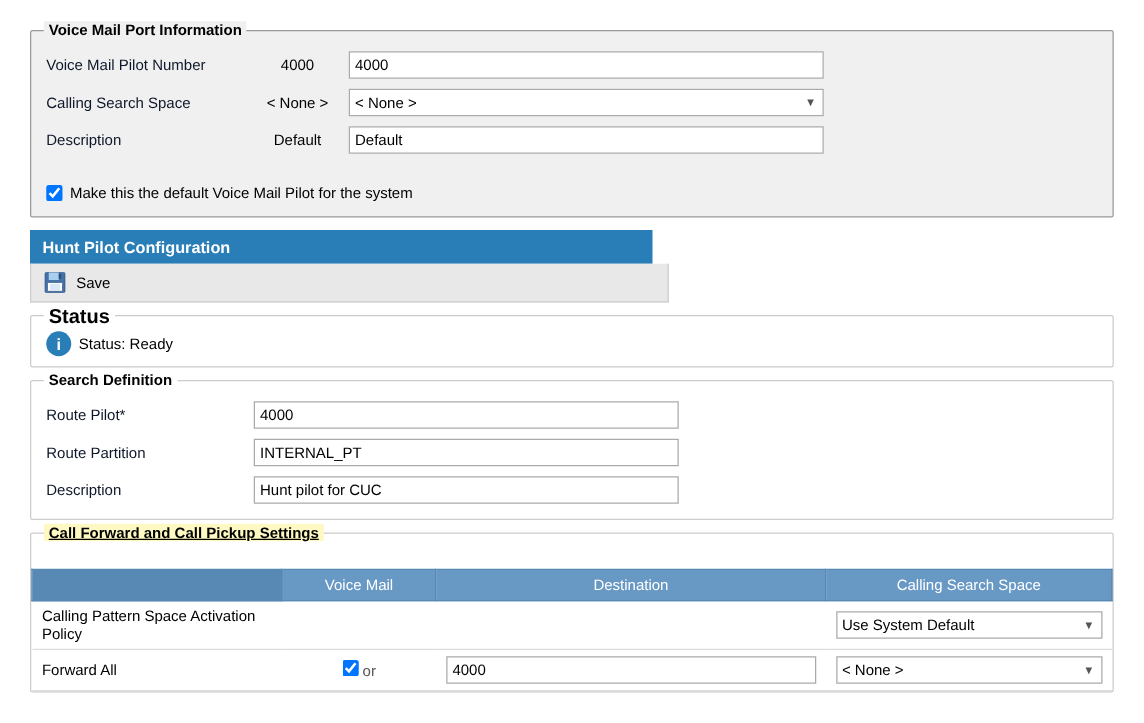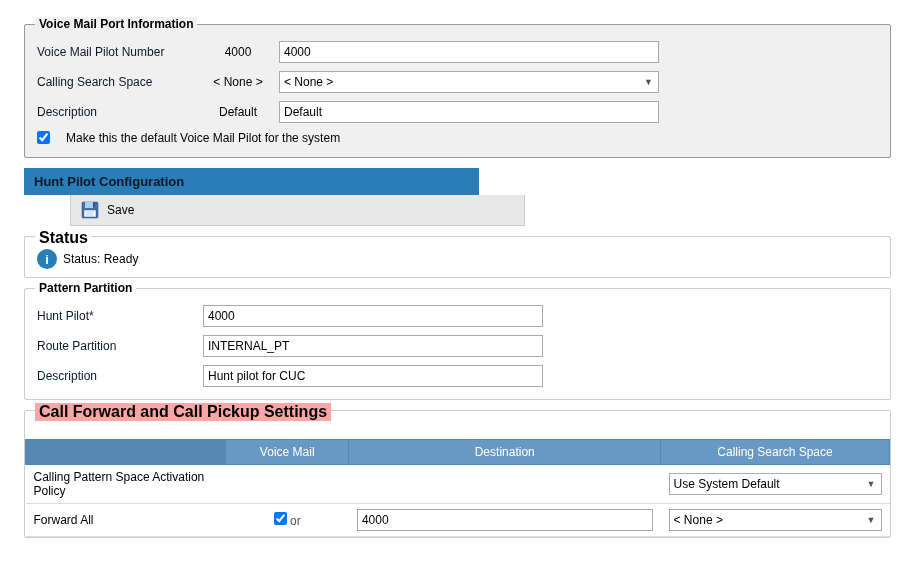--- a/index.html
+++ b/index.html
@@ -90,47 +90,46 @@
       position: absolute;
       right: 6px;
       top: 50%;
       transform: translateY(-50%);
       pointer-events: none;
       color: #555;
     }
 
     .checkbox-row {
       display: flex;
-      align-items: flex-start;
-      margin-top: 8px;
-      gap: 16px;
+      align-items: flex-end;
+      margin-top: 24px;
+      gap: 6px;
     }
 
     
     .hunt-pilot-header {
       background: #2a7eb8;
-      color: #0f172a;
+      color: #ffffff;
       font-weight: bold;
       font-size: 13px;
       padding: 6px 10px;
-      width: 455px;
+      width: 498px;
       margin-bottom: 0;
     }
 
     .toolbar {
       background: #e8e8e8;
       border: 1px solid #ccc;
       border-top: none;
       padding: 4px 8px;
       display: flex;
       align-items: center;
       gap: 6px;
-      width: 455px;
+      width: 511px;
       margin-bottom: 10px;
-      margin-left: 46px;
     }
 
     .save-icon {
       width: 22px;
       height: 22px;
       display: inline-flex;
       align-items: center;
       justify-content: center;
     }
 
@@ -204,26 +203,27 @@
       border: 1px solid #ccc;
       border-radius: 2px;
       padding: 0 0 0 0;
       margin-bottom: 10px;
       position: relative;
       background: #fff;
     }
 
     .callforward-legend {
       font-weight: bold;
-      font-size: 16px;
-      background: #fca5a5;
+      font-size: 12px;
+      background: #fef9c3;
       padding: 0 4px;
       position: absolute;
       top: -8px;
       left: 10px;
+      text-decoration: underline;
     }
 
     .cf-table {
       width: 100%;
       border-collapse: collapse;
       margin-top: 28px;
     }
 
     .cf-table thead tr {
       background: #6898c4;
@@ -360,24 +360,24 @@
 
   <div class="status-section">
     <span class="status-legend">Status</span>
     <div class="status-row">
       <div class="info-icon">i</div>
       <span>Status: Ready</span>
     </div>
   </div>
 
   <div class="pattern-section">
-    <span class="pattern-legend">Pattern Partition</span>
-
-    <div class="form-row">
-      <span class="form-label">Hunt Pilot*</span>
+    <span class="pattern-legend">Search Definition</span>
+
+    <div class="form-row">
+      <span class="form-label">Route Pilot*</span>
       <input class="form-input pattern-input" type="text" value="4000" style="">
     </div>
 
     <div class="form-row">
       <span class="form-label">Route Partition</span>
       <input class="form-input pattern-input" type="text" value="INTERNAL_PT" style="">
     </div>
 
     <div class="form-row">
       <span class="form-label">Description</span>

